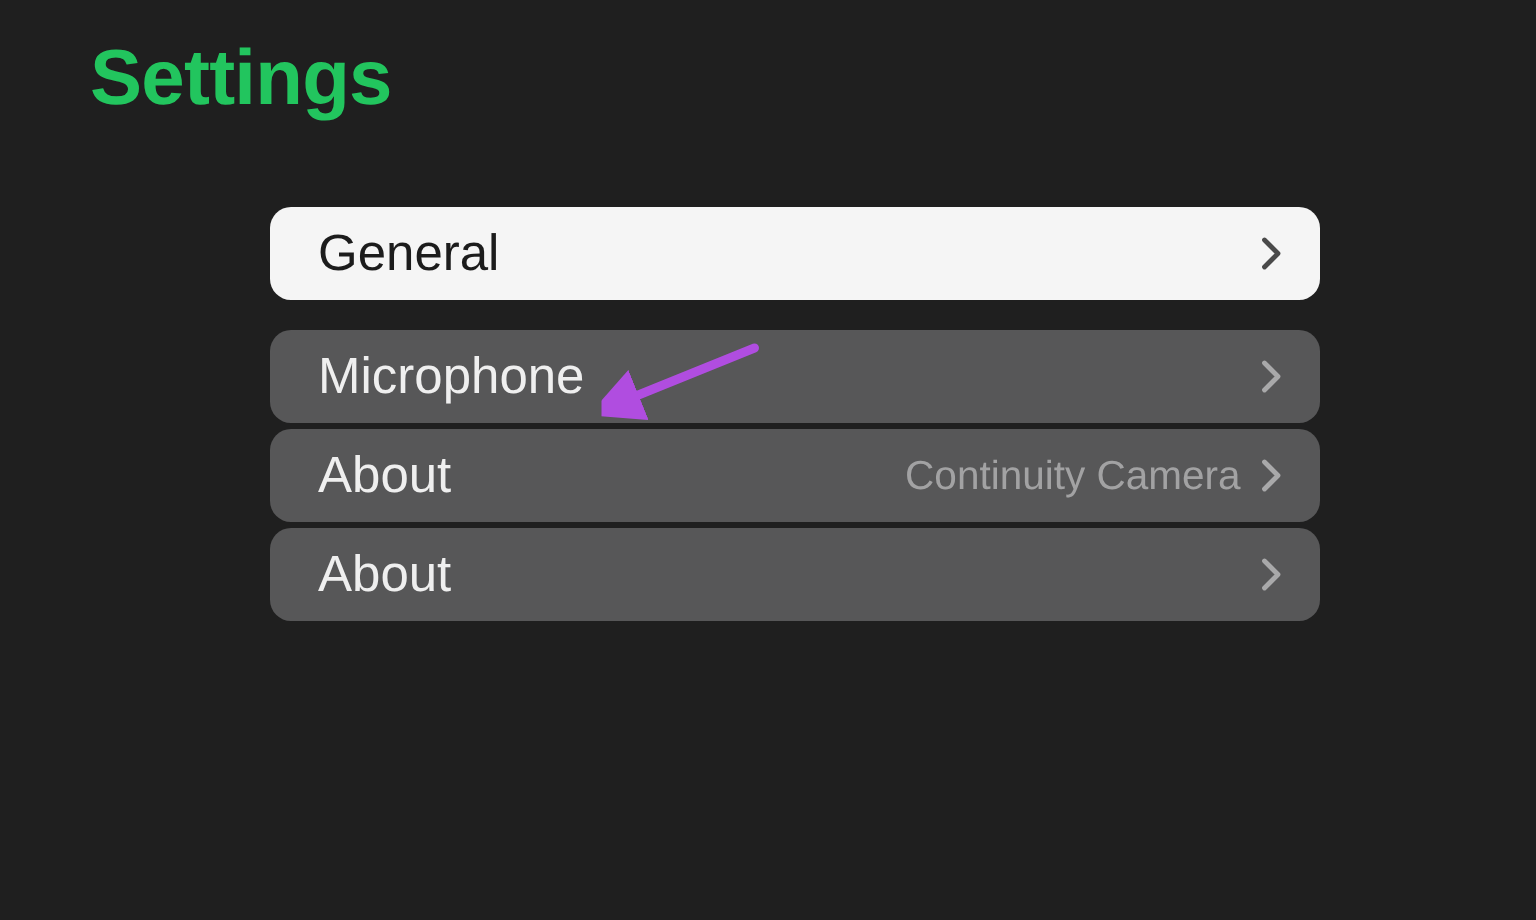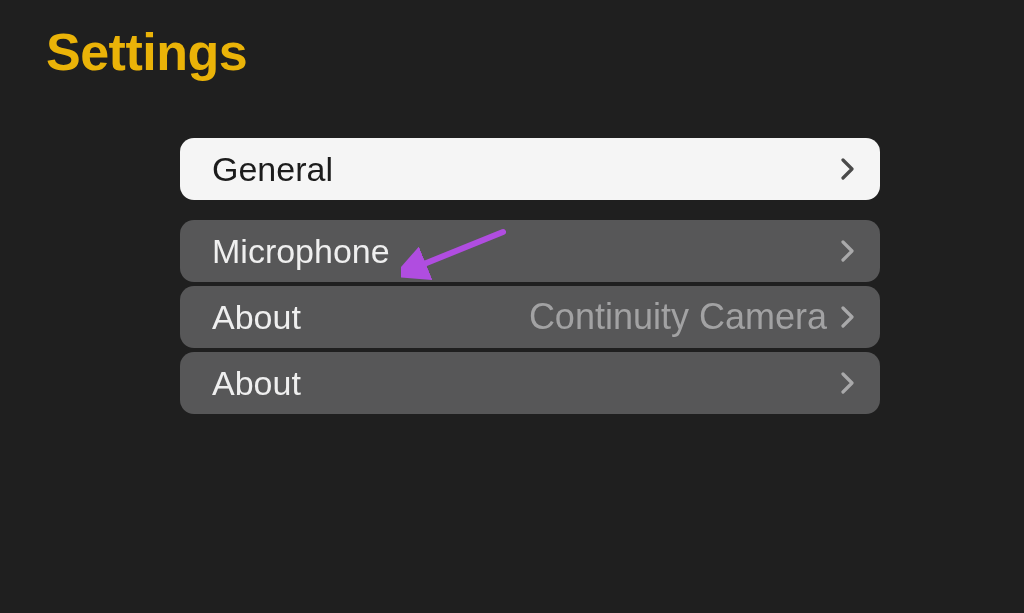--- a/index.html
+++ b/index.html
@@ -11,24 +11,24 @@
       width: 1024px;
       height: 613px;
       background: #1f1f1f;
       font-family: -apple-system, BlinkMacSystemFont, "Segoe UI", Helvetica, Arial, sans-serif;
       overflow: hidden;
       position: relative;
     }
     .page-title {
       position: absolute;
       top: 22px;
-      left: 46px;
+      left: 60px;
       font-size: 52px;
       font-weight: 700;
-      color: #eab308;
+      color: #22c55e;
       letter-spacing: -0.5px;
     }
     .settings-list {
       position: absolute;
       top: 138px;
       left: 180px;
       width: 700px;
     }
     .list-item {
       display: flex;
@@ -57,21 +57,21 @@
     }
     .list-item.normal .item-label {
       color: #efefef;
     }
     .item-right {
       display: flex;
       align-items: center;
       gap: 14px;
     }
     .item-value {
-      font-size: 36px;
+      font-size: 27px;
       color: #a2a2a3;
     }
     .chevron {
       display: inline-block;
     }
     .chevron svg {
       display: block;
     }
     .list-item.selected .chevron svg path {
       stroke: #4a4a4a;

